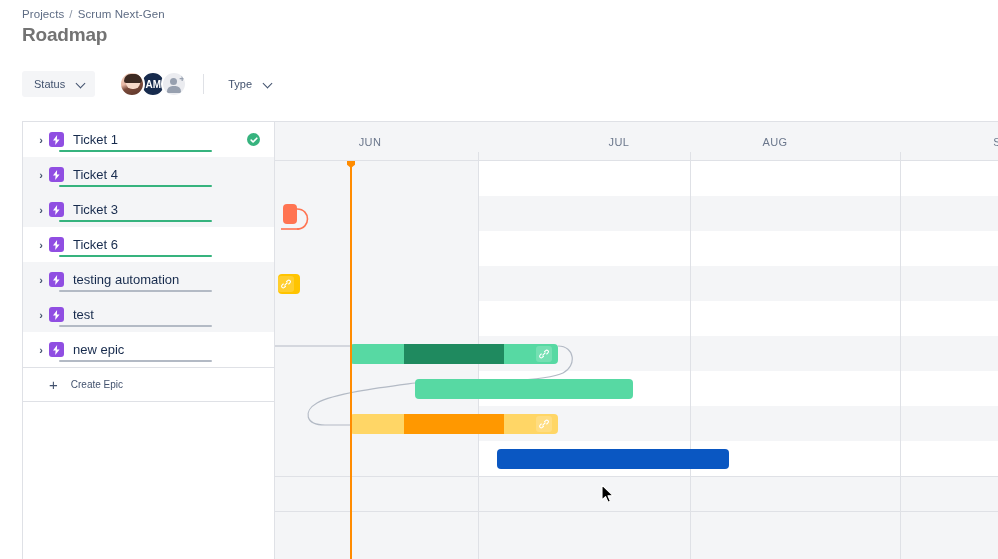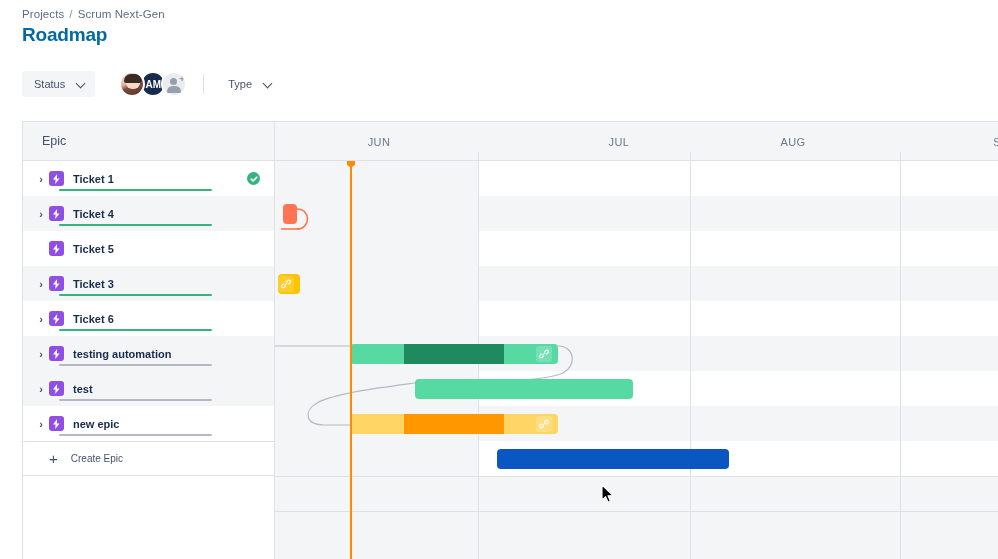--- a/index.html
+++ b/index.html
@@ -14,21 +14,21 @@
 
   
   .breadcrumb {
     position: absolute; left: 22px; top: 8px;
     font-size: 11.5px; color: #5e6c84; letter-spacing: .1px;
   }
   .breadcrumb .crumb { color: #5e6c84; text-decoration: none; margin-top: 40px; }
   .breadcrumb .sep { margin: 0 5px; color: #8993a4; }
   .page-title {
     position: absolute; left: 22px; top: 24px;
-    font-size: 19px; font-weight: bold; color: #0369a1; letter-spacing: -.2px;
+    font-size: 19px; font-weight: bold; color: #737373; letter-spacing: -.2px;
   }
 
   
   .toolbar { position: absolute; left: 22px; top: 71px; display: flex; align-items: center; height: 26px; }
   .dropdown {
     display: flex; align-items: center; gap: 12px;
     height: 26px; padding: 0 9px 0 12px; border-radius: 3px;
     background: #f4f5f7; cursor: pointer;
   }
   .dropdown.plain { background: transparent; padding-left: 10px; }
@@ -105,21 +105,21 @@
     width: 16px; flex: 0 0 16px; display: flex; align-items: center; justify-content: center;
     font-size: 11px; color: #42526e; font-weight: bold;
   }
   .twisty.empty { color: transparent; }
   .epic-ico {
     width: 15px; height: 15px; flex: 0 0 15px; border-radius: 3px;
     background: #904ee2; margin-right: 9px; position: relative;
   }
   .epic-ico svg { position: absolute; left: 3px; top: 2.5px; }
   .epic-name {
-    font-size: 11px; color: #172b4d; white-space: nowrap; font-weight: bold;
+    font-size: 13px; color: #172b4d; white-space: nowrap;
   }
   .epic-prog {
     position: absolute; left: 36px; bottom: 5px; width: 153px; height: 2.5px;
     border-radius: 2px;
   }
   .epic-prog.green { background: #36b37e; }
   .epic-prog.grey  { background: #b3bac5; }
   .done-badge {
     position: absolute; right: 14px; top: 11px; width: 13px; height: 13px;
     border-radius: 50%; background: #36b37e;
@@ -211,23 +211,23 @@
     <div class="dropdown plain">
       <span class="dd-label">Type</span>
       <span class="chev"></span>
     </div>
   </div>
 
   <div class="board">
 
     <div class="timeline">
       <div class="tl-head" id="tl-head">
-          <div class="month-lbl" style="left: 104px; transform: translateX(-50%);">JUN</div>
+          <div class="month-lbl" style="left: 95px; transform: translateX(-50%);">JUN</div>
           <div class="month-lbl" style="left: 308px; transform: translateX(-50%); margin-left: 36px;">JUL</div>
-          <div class="month-lbl" style="left: 518px; transform: translateX(-50%);">AUG</div>
+          <div class="month-lbl" style="left: 500px; transform: translateX(-50%);">AUG</div>
           <div class="month-lbl" style="left: 722px; transform: translateX(-50%);">S</div>
           <div class="vline" style="left: 203px; top: 30px; bottom: 0px;"></div>
           <div class="vline" style="left: 415px; top: 30px; bottom: 0px;"></div>
           <div class="vline" style="left: 625px; top: 30px; bottom: 0px;"></div>
         </div>
       <div class="tl-body" id="tl-body">
           <div class="tl-whitebg" style="left: 203px; right: 0px; height: 315px; top: 0px;"></div>
           <div class="tl-row clear" style="top: 0px;"></div>
           <div class="tl-row alt" style="top: 35px;"></div>
           <div class="tl-row clear" style="top: 70px;"></div>
@@ -280,21 +280,20 @@
               </svg>
             </div>
           </div>
           <div class="bar" style="left: 222px; width: 232px; top: 288px; background: rgb(10, 87, 194);"></div>
           <div class="today-line" style="left: 75px; top: 0px; height: 399px; background: rgb(255, 139, 0);"></div>
           <div class="today-flag" style="left: 72px; top: 0px; background: rgb(255, 139, 0);"></div>
         </div>
     </div>
 
     <div class="epic-panel">
-      <div class="epic-head">Epic</div>
       <div id="epic-rows">
           <div class="epic-row">
             <span class="twisty">›</span>
             <span class="epic-ico">
               <svg width="9" height="10" viewBox="0 0 9 10">
                 <path d="M5.1 0 L1 5.4 H3.6 L3.2 10 L7.6 4.4 H4.9 Z" fill="#ffffff"></path>
               </svg>
             </span>
             <span class="epic-name">Ticket 1</span>
             <span class="epic-prog green"></span>
@@ -307,29 +306,20 @@
           <div class="epic-row alt">
             <span class="twisty">›</span>
             <span class="epic-ico">
               <svg width="9" height="10" viewBox="0 0 9 10">
                 <path d="M5.1 0 L1 5.4 H3.6 L3.2 10 L7.6 4.4 H4.9 Z" fill="#ffffff"></path>
               </svg>
             </span>
             <span class="epic-name">Ticket 4</span>
             <span class="epic-prog green"></span>
           </div>
-          <div class="epic-row">
-            <span class="twisty empty"></span>
-            <span class="epic-ico">
-              <svg width="9" height="10" viewBox="0 0 9 10">
-                <path d="M5.1 0 L1 5.4 H3.6 L3.2 10 L7.6 4.4 H4.9 Z" fill="#ffffff"></path>
-              </svg>
-            </span>
-            <span class="epic-name">Ticket 5</span>
-          </div>
           <div class="epic-row alt">
             <span class="twisty">›</span>
             <span class="epic-ico">
               <svg width="9" height="10" viewBox="0 0 9 10">
                 <path d="M5.1 0 L1 5.4 H3.6 L3.2 10 L7.6 4.4 H4.9 Z" fill="#ffffff"></path>
               </svg>
             </span>
             <span class="epic-name">Ticket 3</span>
             <span class="epic-prog green"></span>
           </div>

